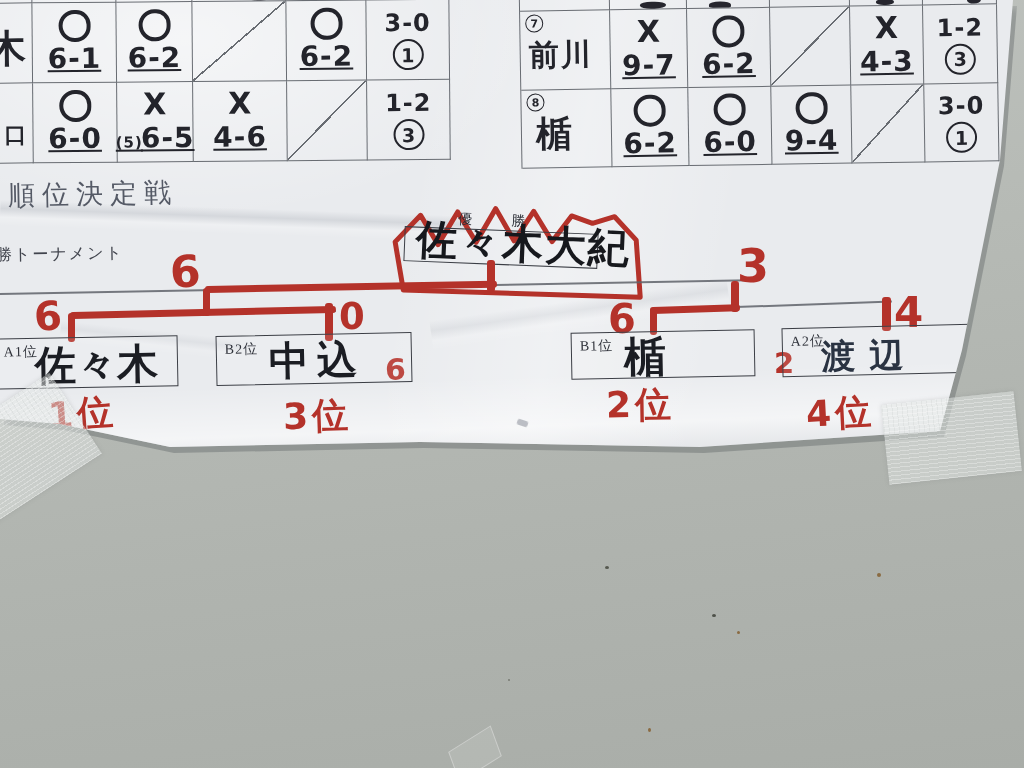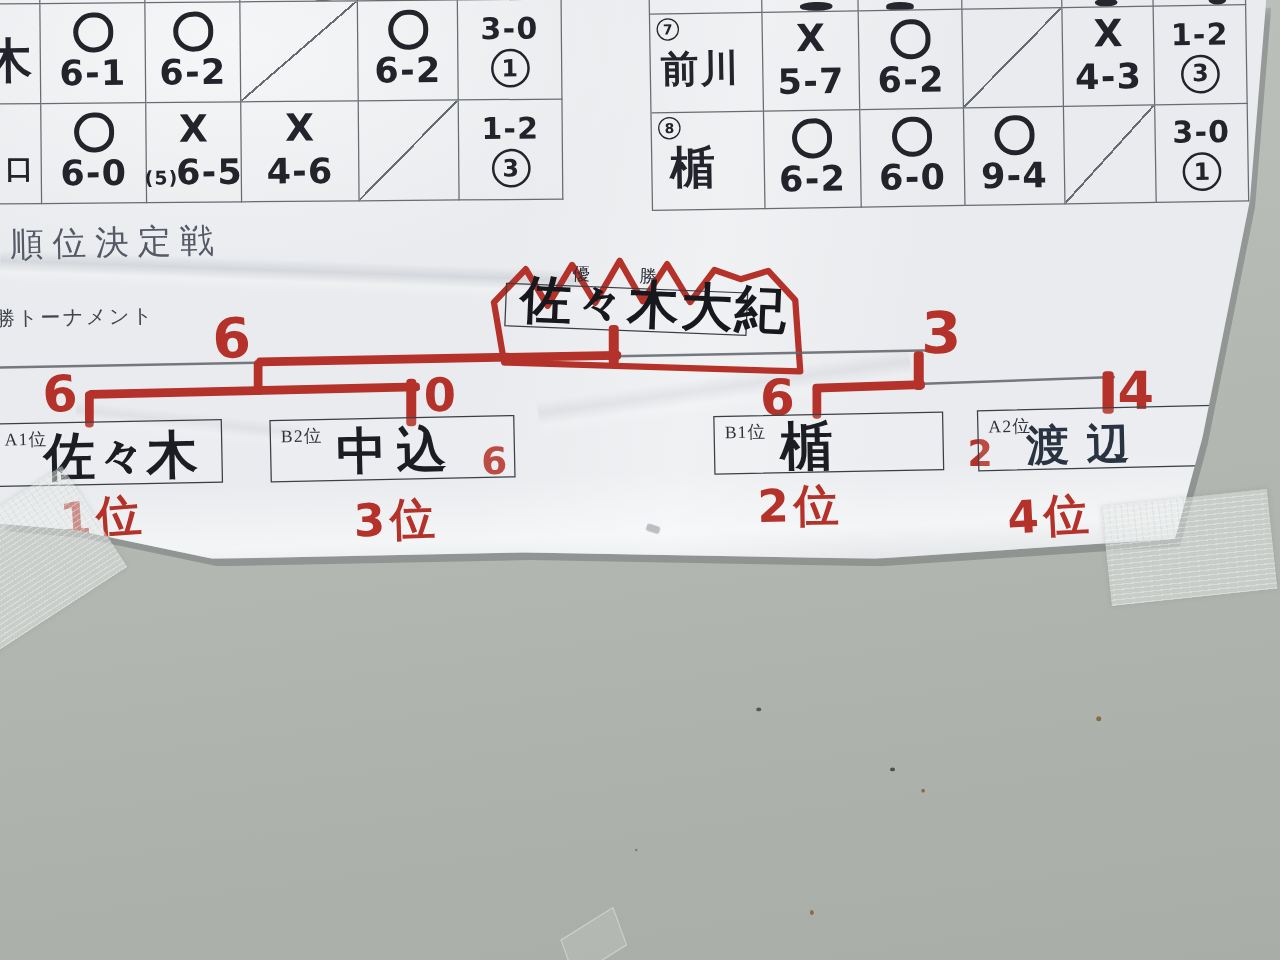--- a/index.html
+++ b/index.html
@@ -25,21 +25,21 @@
     display:flex;flex-direction:column;align-items:center;justify-content:center;position:relative;}
   .rrtable .toprow{border-bottom:1.6px solid #686c72;border-right:1.4px solid #686c72;position:relative;}
   .left-t{left:-70px;top:-14px;grid-template-columns:103px 84px 76px 94px 80px 83px;grid-auto-rows:16px 80px 80px;transform:rotate(-.5deg);}
   .right-t{left:520px;top:-24px;grid-template-columns:90px 77px 83px 80px 73px 74px;grid-auto-rows:32px 79px 78px;transform:rotate(-.9deg);border-left:1.4px solid #686c72;}
   .namecell{align-items:flex-end !important;justify-content:flex-end !important;padding:0 6px 8px 0;}
   .namecell-r{align-items:flex-start !important;justify-content:flex-start !important;padding:2px 0 0 6px;}
   .pname{font-weight:700;}
   .nm-big{font-size:38px;} .nm-small{font-size:22px;padding-bottom:4px;} .nm-mid{font-size:30px;letter-spacing:2px;}
   .mark{font-size:30px;font-weight:700;line-height:30px;height:32px;}
   .mark.ring{width:24px;height:24px;border:4px solid #23242b;border-radius:52% 48% 50% 54%;}
-  .cscore{font-size:28px;font-weight:700;letter-spacing:1px;white-space:nowrap;}
+  .cscore{font-size:28px;font-weight:700;letter-spacing:1px;white-space:nowrap;text-decoration:underline;}
   .tb{font-size:15px;font-weight:700;margin-right:-2px;}
   .diag{background:linear-gradient(to bottom right,rgba(0,0,0,0) calc(50% - 1px),#686c72 calc(50% - 1px),#686c72 calc(50% + .6px),rgba(0,0,0,0) calc(50% + .6px));}
   .res-score{font-size:24px;font-weight:700;letter-spacing:1px;}
   .circ{display:inline-flex;align-items:center;justify-content:center;width:27px;height:27px;
     border:2.6px solid #23242b;border-radius:50%;font-size:19px;font-weight:700;margin-top:2px;}
   .pno{position:absolute;left:5px;top:3px;width:16px;height:16px;border:1.6px solid #23242b;border-radius:50%;
     display:flex;align-items:center;justify-content:center;font-size:11px;font-weight:700;}
   .cutmark{position:absolute;background:#26262e;border-radius:45%;}
   
   .section-title{position:absolute;left:8px;top:176px;font-family:"Liberation Serif",serif;
@@ -151,21 +151,21 @@
       <div class="toprow">
           <span class="cutmark" style="left:44px;bottom:0;width:14px;height:7px;border-radius:50%;"></span>
         </div>
 
       <div class="cell namecell-r">
           <span class="pno">7</span>
           <span class="pname nm-mid" style="margin:22px 0 0 2px;">前川</span>
         </div>
       <div class="cell">
           <span class="mark">X</span>
-          <span class="cscore">5-7</span>
+          <span class="cscore">9-7</span>
         </div>
       <div class="cell">
           <span class="mark ring"></span>
           <span class="cscore">6-2</span>
         </div>
       <div class="cell diag"></div>
       <div class="cell">
           <span class="mark">X</span>
           <span class="cscore">4-3</span>
         </div>

